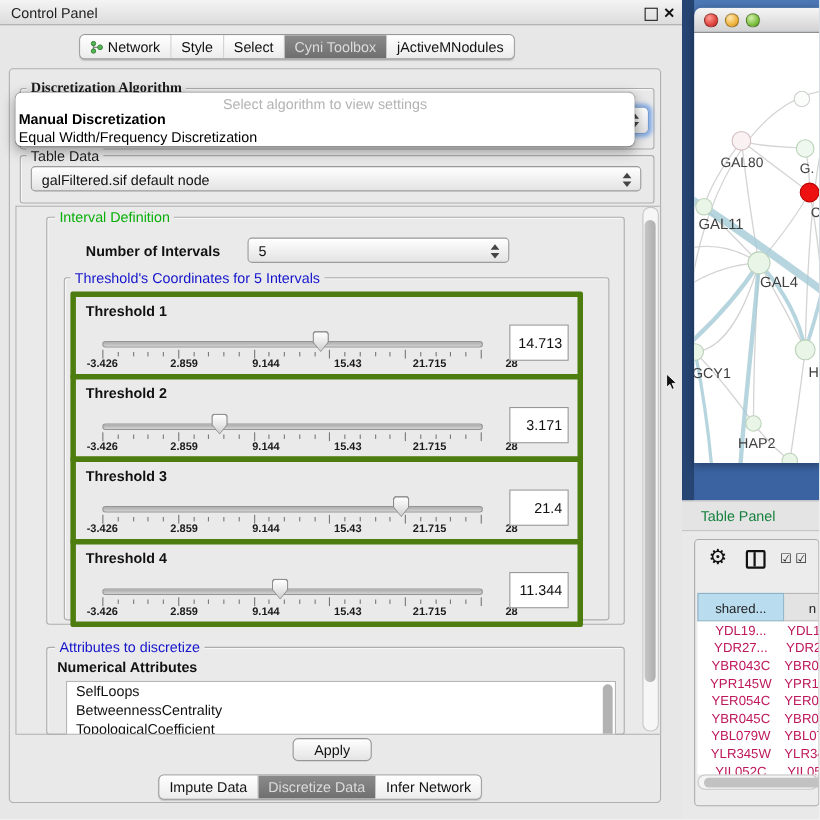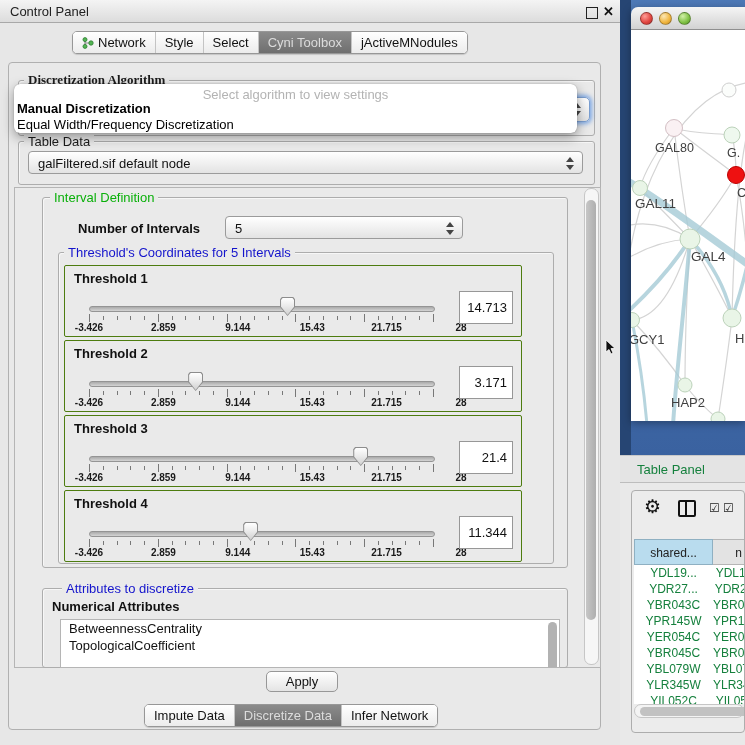--- a/index.html
+++ b/index.html
@@ -44,21 +44,21 @@
   .popup{left:14px;top:84px;width:563px;height:49px;background:#fff;border-radius:6px;box-shadow:0 4px 12px rgba(0,0,0,.38),0 0 1px rgba(0,0,0,.4);z-index:40;}
   .popup .hdr{position:absolute;left:0;right:0;top:3px;text-align:center;color:#b3b3b3;}
   .popup .item{position:absolute;left:3px;white-space:nowrap;color:#000;}
 
   
   .scrollpanel{left:14px;top:187px;width:585px;height:479px;background:#eaeaea;border:1px solid #b5b5b5;}
   .vscroll-track{left:584px;top:188px;width:15px;height:477px;background:#f6f6f6;border:1px solid #c6c6c6;border-radius:7px;box-sizing:border-box;}
   .vscroll-thumb{left:586px;top:200px;width:10px;height:420px;background:linear-gradient(90deg,#c6c6c6,#aeaeae);border-radius:5px;}
 
   
-  .th-panel{position:absolute;left:64px;width:456px;height:70px;background:#eaeaea;border:1px solid #4d7c0f;border-radius:2px;}
+  .th-panel{position:absolute;left:64px;width:456px;height:70px;background:#eaeaea;border:5px solid #4d7c0f;border-radius:2px;}
   .th-label{position:absolute;left:9px;top:5px;font-weight:bold;}
   .th-track{position:absolute;left:24px;top:40px;width:344px;height:4px;background:linear-gradient(#aaaaaa,#d4d4d4);border:1px solid #949494;border-radius:3px;}
   .th-thumb{position:absolute;top:31px;width:15px;height:19px;}
   .th-thumb .shape{position:absolute;inset:0;background:#8d8d8d;clip-path:polygon(12% 0,88% 0,100% 12%,100% 52%,50% 100%,0 52%,0 12%);}
   .th-thumb .shape-in{position:absolute;inset:1px;background:linear-gradient(#ffffff,#ececec 45%,#d0d0d0);clip-path:polygon(12% 0,88% 0,100% 12%,100% 52%,50% 100%,0 52%,0 12%);}
   .th-ticks{position:absolute;left:24px;top:48px;width:344px;height:9px;}
   .tick{position:absolute;top:2px;width:1px;height:4px;background:#787878;}
   .tick.major{top:0;height:8px;}
   .th-ticklabels{position:absolute;left:24px;top:56px;width:372px;height:11px;}
   .ticklab{position:absolute;transform:translateX(-50%);font-size:10px;font-weight:bold;color:#1a1a1a;white-space:nowrap;}
@@ -93,21 +93,21 @@
   .gear{position:absolute;left:12px;top:4px;font-size:19px;color:#111;}
   .colicon{position:absolute;left:46px;top:9px;width:14px;height:13px;border:2px solid #111;border-radius:2px;}
   .colicon::after{content:"";position:absolute;left:5px;top:0;width:2px;height:13px;background:#111;}
   .cbx{position:absolute;top:10px;font-size:12px;color:#222;}
   .th-row{position:absolute;left:2px;top:48px;height:26px;}
   .hcell{position:absolute;top:0;height:26px;line-height:26px;text-align:center;font-size:12px;color:#222;box-sizing:border-box;}
   .hcell.c1{left:0;width:79px;background:#b9dcee;border:1px solid #8fb0c2;}
   .hcell.c2{left:79px;width:52px;background:#e3e3e3;border:1px solid #b5b5b5;border-left:none;}
   .tbl-rows{position:absolute;left:2px;top:74px;width:112px;height:139px;background:#fff;overflow:hidden;}
   .trow{position:absolute;left:0;width:200px;height:16px;}
-  .tcell{position:absolute;top:0;height:16px;line-height:16px;text-align:center;font-size:12px;color:#15803d;white-space:nowrap;}
+  .tcell{position:absolute;top:0;height:16px;line-height:16px;text-align:center;font-size:12px;color:#be185d;white-space:nowrap;}
   .tcell.c1{left:0;width:79px;}
   .tcell.c2{left:79px;width:52px;}
   .hscroll-track{position:absolute;left:2px;top:213px;width:110px;height:14px;background:#f4f4f4;border:1px solid #c6c6c6;border-radius:7px;box-sizing:border-box;}
   .hscroll-thumb{position:absolute;left:5px;top:2px;width:180px;height:9px;background:#c2c2c2;border-radius:5px;}
 
   .cursor{left:605px;top:340px;z-index:60;}
 </style>
 </head>
 <body>
 
@@ -367,24 +367,25 @@
           <span class="ticklab" style="left: 40%;">9.144</span>
           <span class="ticklab" style="left: 60%;">15.43</span>
           <span class="ticklab" style="left: 80%;">21.715</span>
           <span class="ticklab" style="left: 100%;">28</span>
         </div>
       <div class="th-value">11.344</div>
     </div>
     </div>
 
   <div class="abs groupbox" style="left:42px;top:588px;width:524px;height:78px;"></div>
-  <span class="abs grouptitle t-blue" style="left:62px;top:581px;background:#eaeaea;">Attributes to discretize</span>
+  <span class="abs grouptitle t-blue" style="left:50px;top:581px;background:#eaeaea;">Attributes to discretize</span>
   <span class="abs" style="left:52px;top:599px;font-weight:bold;">Numerical Attributes</span>
   <div class="abs attr-list" id="attr-list">
     <div class="attr-scroll"></div>
+  <div class="attr-item">SelfLoops</div>
       <div class="attr-item">BetweennessCentrality</div>
       <div class="attr-item">TopologicalCoefficient</div>
     </div>
 
   <div class="abs apply-btn">Apply</div>
 
   <div class="abs tabstrip bottomtabs">
     <div class="tabseg">
         <span>Impute Data</span>
       </div>

